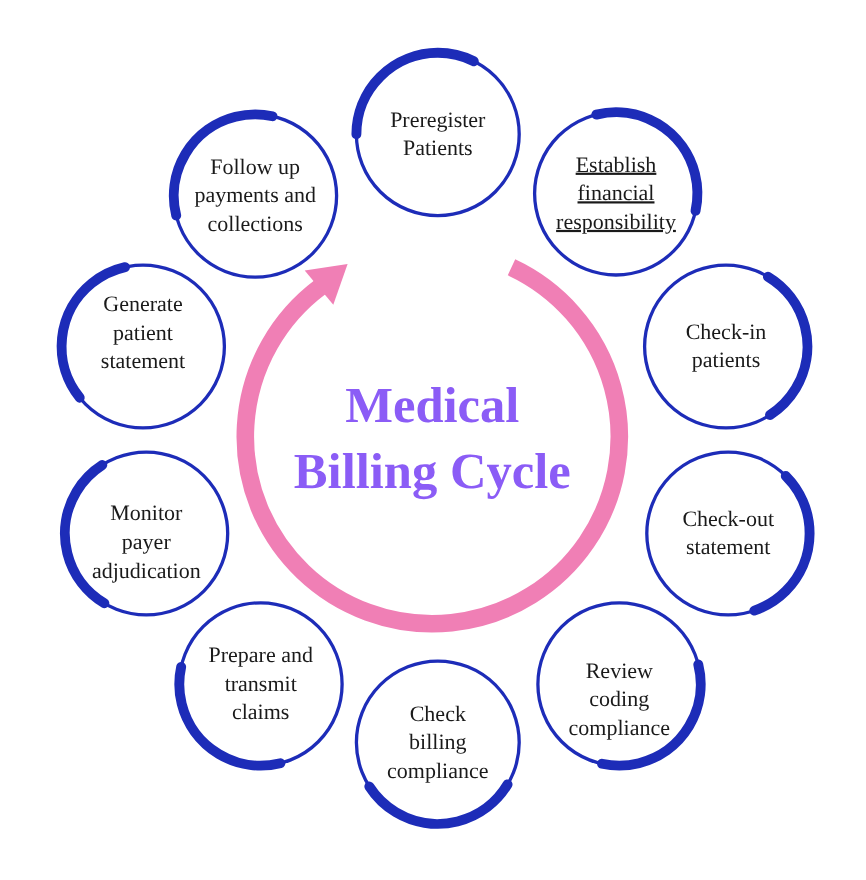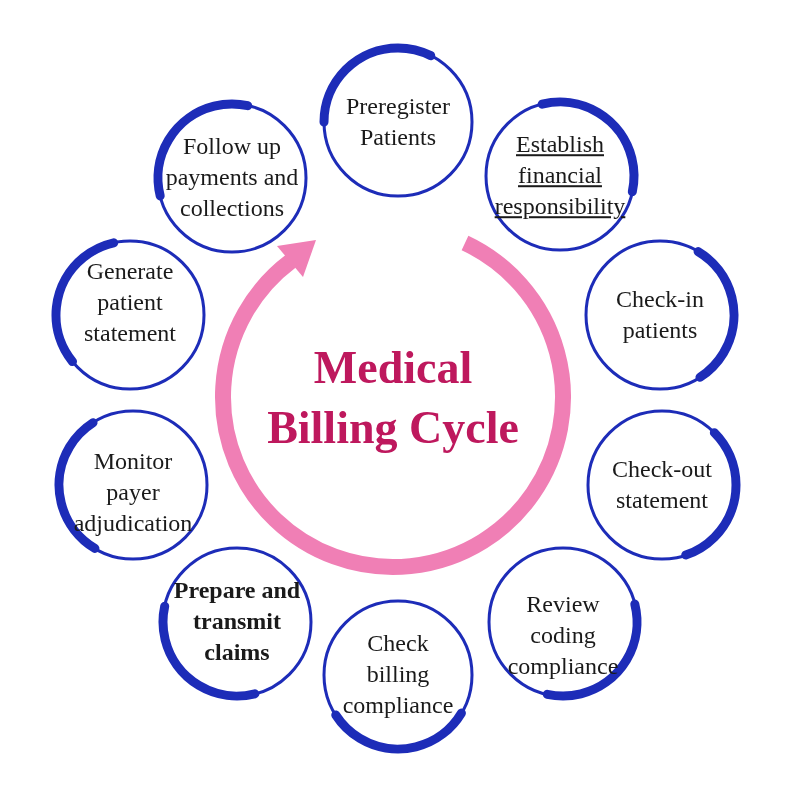--- a/index.html
+++ b/index.html
@@ -19,37 +19,37 @@
     position: absolute;
     left: 0;
     top: 0;
   }
   .node-label {
     position: absolute;
     width: 158px;
     transform: translate(-50%, -50%);
     text-align: center;
     white-space: pre-line;
-    font-size: 24px;
+    font-size: 20px;
     line-height: 1.3;
     color: #1a1a1a;
     font-family: "Liberation Serif", serif;
   }
   .diagram-title {
     position: absolute;
     left: 393px;
     top: 398px;
     width: 340px;
     transform: translate(-50%, -50%);
     text-align: center;
     white-space: pre-line;
     font-size: 46px;
     font-weight: bold;
     line-height: 1.3;
-    color: #be185d;
+    color: #8b5cf6;
     font-family: "Liberation Serif", serif;
   }
 </style>
 </head>
 <body>
 
 <div class="diagram">
 
   <svg class="ring-svg" width="787" height="800" viewBox="0 0 787 800">
 
@@ -99,21 +99,21 @@
 statement</div>
 
   <div class="node-label" style="left:563px; top:636px;">Review
 coding
 compliance</div>
 
   <div class="node-label" style="left:398px; top:675px;">Check
 billing
 compliance</div>
 
-  <div class="node-label" style="left:237px; top:622px;font-weight:bold;">Prepare and
+  <div class="node-label" style="left:237px; top:622px;">Prepare and
 transmit
 claims</div>
 
   <div class="node-label" style="left:133px; top:493px;">Monitor
 payer
 adjudication</div>
 
   <div class="node-label" style="left:130px; top:303px;">Generate
 patient
 statement</div>

